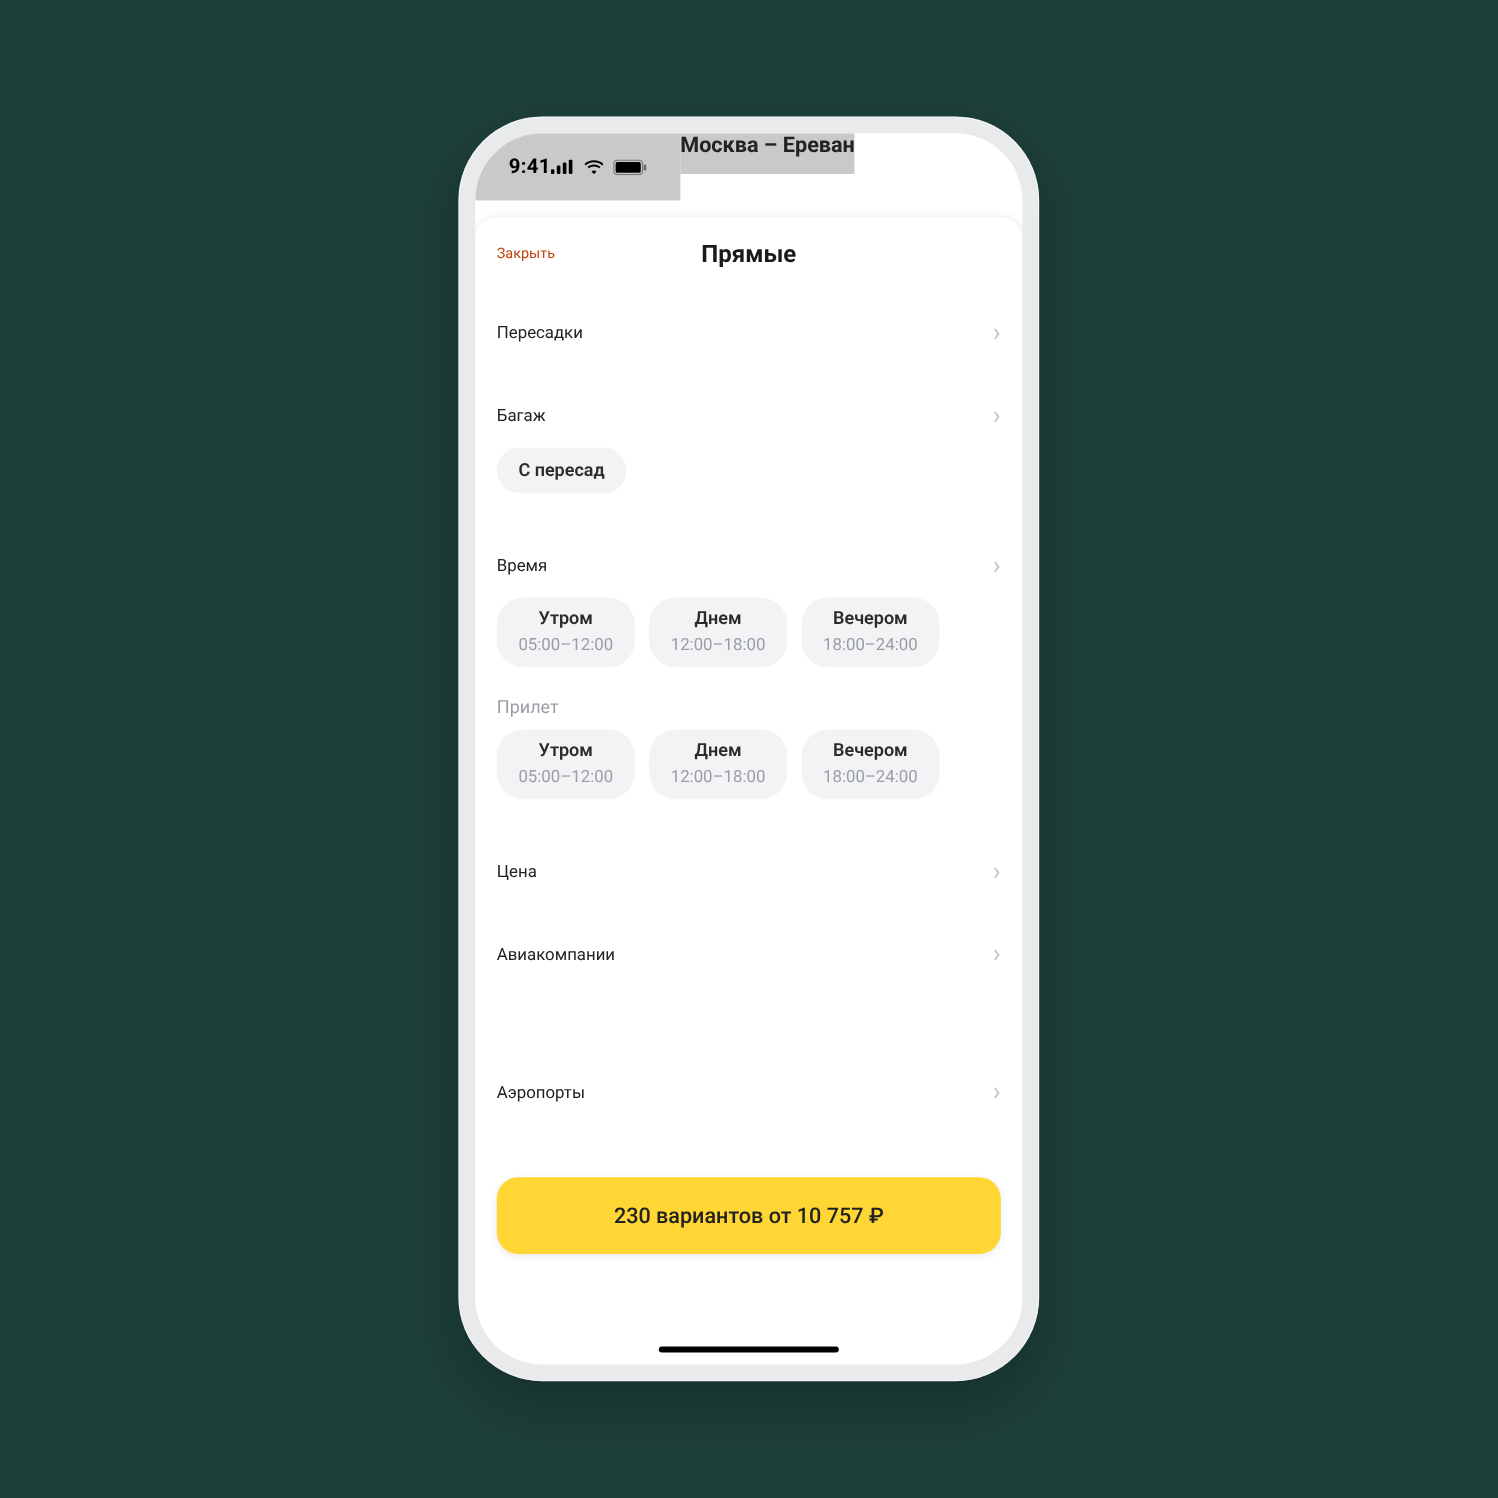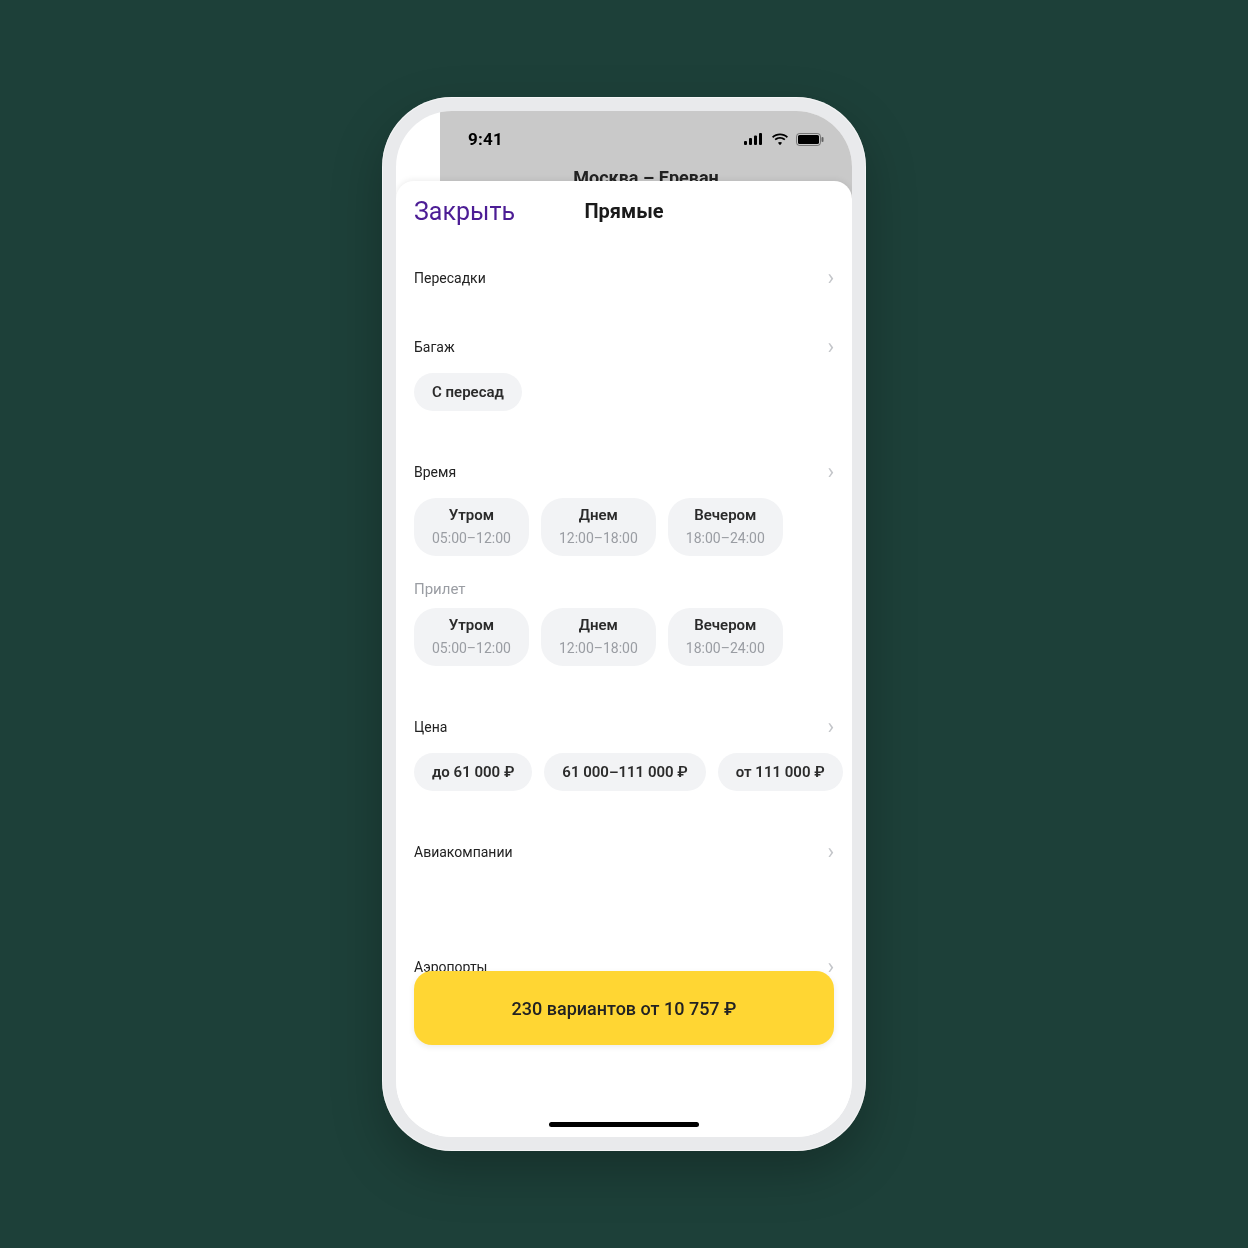--- a/index.html
+++ b/index.html
@@ -16,21 +16,21 @@
     padding: 14px;
     box-shadow: 0 20px 50px rgba(0,0,0,.25), inset 0 0 0 1px rgba(255,255,255,.5);
     position: relative;
   }
   .screen {
     width: 100%; height: 100%;
     background: #fff;
     border-radius: 56px;
     overflow: hidden;
     position: relative;
-    display: flex; flex-direction: column; padding-left: 44px;
+    display: flex; flex-direction: row;
   }
   .statusbar {
     height: 56px;
     background: #c9c9c9;
     display: flex; align-items: center; justify-content: space-between;
     padding: 0 28px;
     flex-shrink: 0;
   }
   .statusbar .time { font-weight: 700; font-size: 17px; letter-spacing: .2px; }
   .indicators { display: flex; align-items: center; gap: 7px; }
@@ -48,21 +48,21 @@
     display: flex; flex-direction: column;
     box-shadow: 0 -1px 6px rgba(0,0,0,.08);
   }
   .sheet-header {
     height: 60px; flex-shrink:0;
     display: flex; align-items: center;
     position: relative;
   }
   .close-link {
     position: absolute; left: 18px;
-    color: #4c1d95; font-size: 25px;
+    color: #c2410c; font-size: 12px;
   }
   .sheet-title {
     margin: 0 auto; font-weight: 700; font-size: 20px; color: #1a1a1a;
   }
   .content {
     flex: 1; overflow: hidden;
     padding: 0 0 0 0;
   }
   .section { padding: 10px 0 6px 0; }
   .section-row {
@@ -82,21 +82,21 @@
   }
   .timechips { display:flex; gap:12px; padding: 0 18px 18px 18px; }
   .timechip {
     background: #f2f3f5; border-radius: 22px;
     padding: 8px 18px 10px 18px; text-align:center; flex-shrink:0;
   }
   .timechip .t1 { font-size: 15px; font-weight:600; color:#2b2b2b; }
   .timechip .t2 { font-size: 14px; color:#9a9da3; margin-top:6px; }
   .cta {
     position: absolute; left: 18px; right: 18px; bottom: 92px;
-    height: 74px; background: #ffd633; border-radius: 18px;
+    height: 64px; background: #ffd633; border-radius: 18px;
     display:flex; align-items:center; justify-content:center;
     font-size: 18px; font-weight: 500; color:#222;
     box-shadow: 0 2px 6px rgba(0,0,0,.08);
   }
   .home-indicator {
     position:absolute; bottom: 10px; left:50%; transform:translateX(-50%);
     width: 150px; height: 5px; background:#000; border-radius: 3px;
   }
 </style>
 </head>
@@ -188,25 +188,20 @@
               <div class="t2">18:00–24:00</div>
             </div>
           </div>
         </div>
 
         <div class="section">
           <div class="section-row">
             <span class="section-title">Цена</span>
             <span class="chev">›</span>
           </div>
-          <div class="chips">
-            <div class="chip">до 61 000 ₽</div>
-            <div class="chip">61 000–111 000 ₽</div>
-            <div class="chip">от 111 000 ₽</div>
-          </div>
         </div>
 
         <div class="section">
           <div class="section-row">
             <span class="section-title">Авиакомпании</span>
             <span class="chev">›</span>
           </div>
         </div>
 
         <div style="height:54px"></div>

